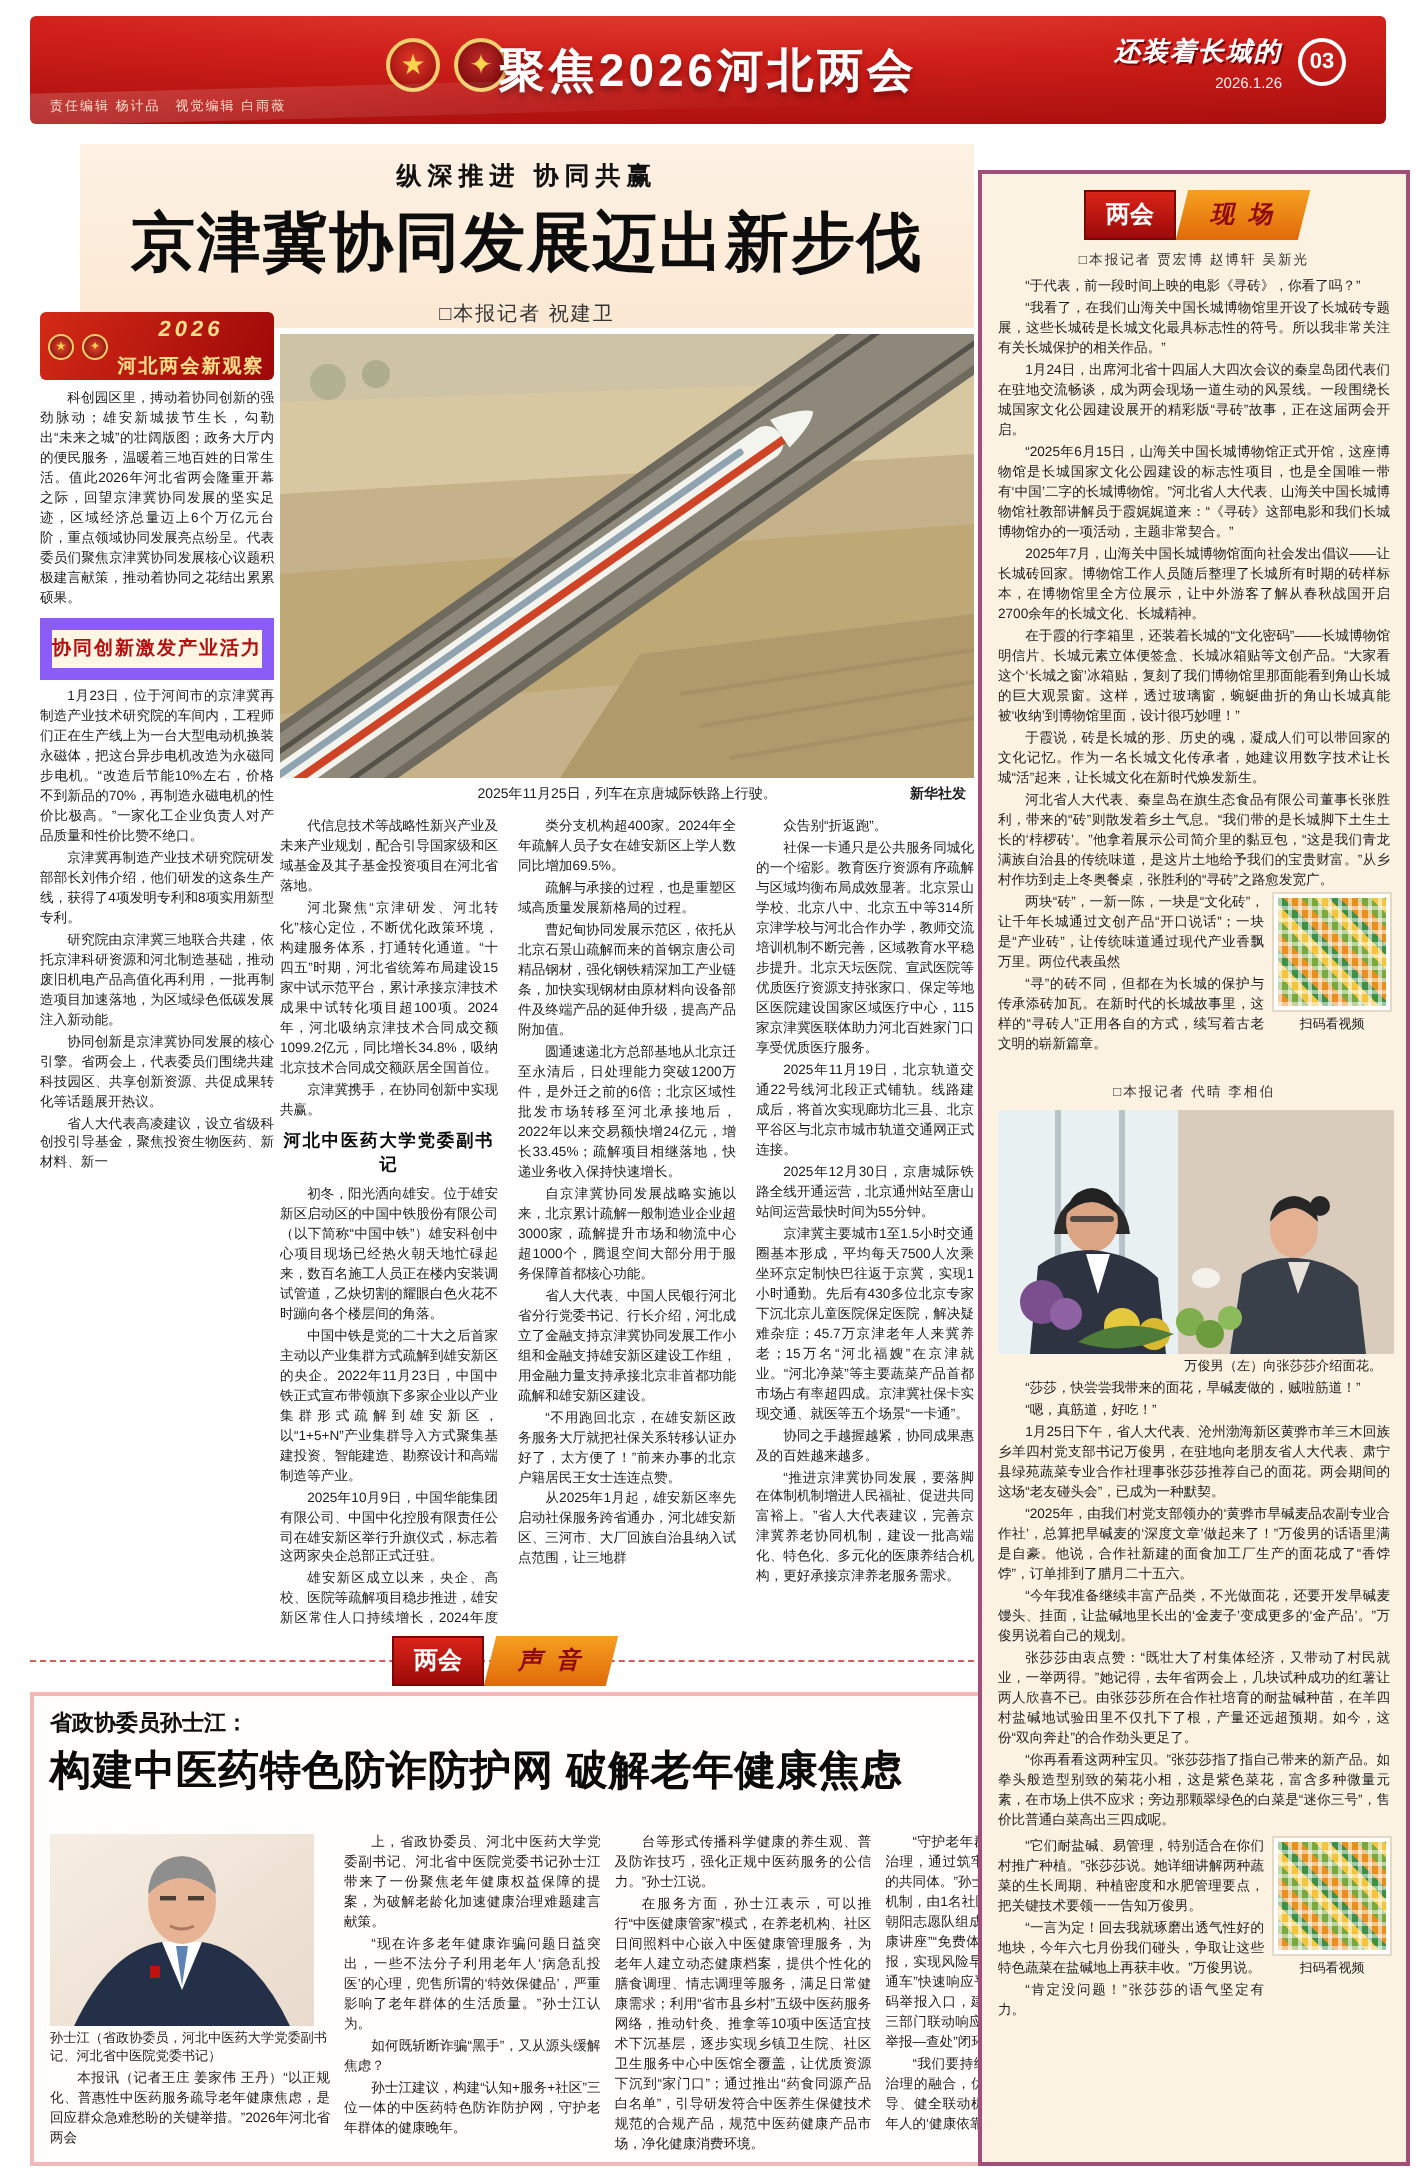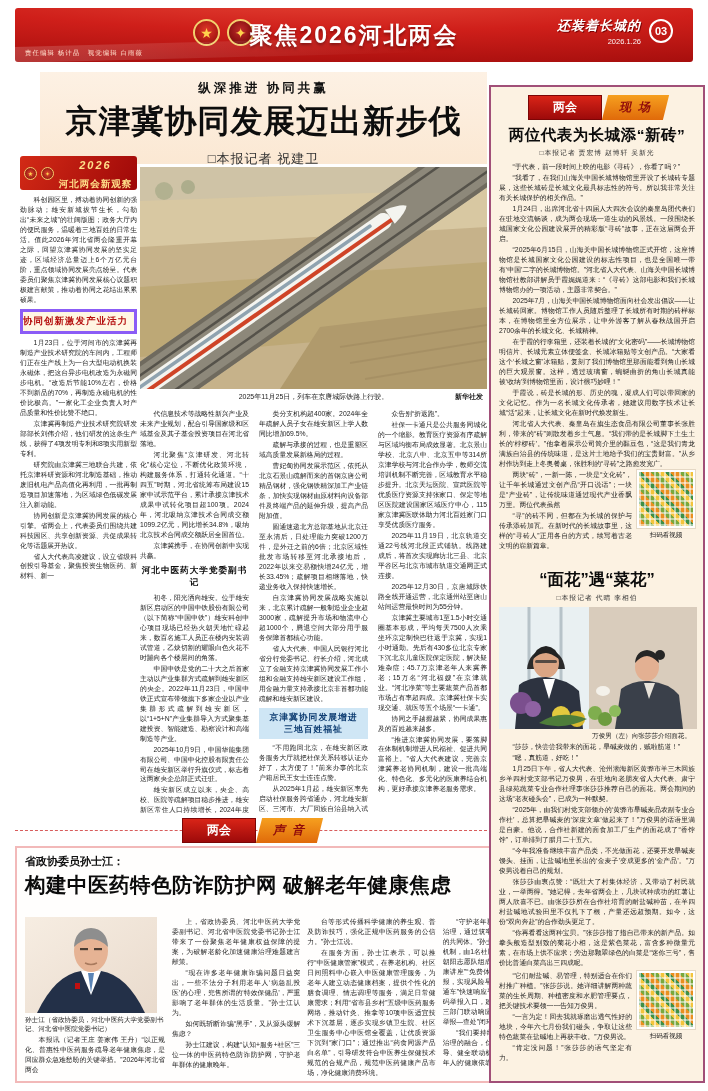--- a/index.html
+++ b/index.html
@@ -25,46 +25,46 @@
   .masthead-date{font-size:7.5px;margin-top:2px;opacity:.95;}
   .page-circle{position:absolute;right:20px;top:11px;width:24px;height:24px;border-radius:50%;
           border:2px solid #ffffff;color:#fff;font-size:11px;font-weight:bold;
           display:flex;align-items:center;justify-content:center;box-sizing:border-box;}
   .editors{position:absolute;left:10px;bottom:4px;color:#ffd9c4;font-size:6.5px;letter-spacing:1px;}
   
   .headline-block{position:absolute;left:40px;top:72px;width:447px;height:92px;
           background:linear-gradient(180deg,#fdf1e4,#fbe8d3);text-align:center;}
   .kicker{font-size:12.5px;font-weight:bold;color:#111;margin-top:8px;letter-spacing:3px;}
   .headline{font-size:32px;font-weight:bold;color:#0d0d0d;letter-spacing:1px;margin-top:3px;font-family:Liberation Serif, serif;}
-  .byline{font-size:13px;color:#333;margin-top:6px;letter-spacing:1px;}
+  .byline{font-size:10px;color:#333;margin-top:6px;letter-spacing:1px;}
   .intro-col{position:absolute;left:20px;top:156px;width:117px;height:648px;overflow:hidden;}
   .badge{height:34px;background:linear-gradient(120deg,#d32a16,#9e0808);border-radius:3px;
          display:flex;align-items:center;padding:0 4px;gap:4px;margin-bottom:5px;}
   .badge .mini{width:11px;height:11px;border-radius:50%;background:radial-gradient(#e04a30,#7e0606);
          border:1px solid #f2cf6e;color:#ffd34d;font-size:6px;display:flex;align-items:center;justify-content:center;flex:none;}
   .badge-text{flex:1;text-align:center;line-height:1.1;}
   .badge-year{color:#ffe08a;font-weight:bold;font-style:italic;font-size:11px;letter-spacing:2px;}
   .badge-label{color:#ffe08a;font-weight:bold;font-size:9.5px;letter-spacing:1px;}
   .para{font-size:6.8px;line-height:1.47;text-align:justify;text-indent:2em;margin:0 0 1px;color:#1c1c1c;}
-  .sec-head-red{border:3px solid #8b5cf6;background:#fff6e3;color:#b50f0f;font-weight:bold;
-         font-size:9.5px;text-align:left;padding:3px 0;margin:4px 0;letter-spacing:1px;}
+  .sec-head-red{border:6px solid #8b5cf6;background:#fff6e3;color:#b50f0f;font-weight:bold;
+         font-size:9.5px;text-align:right;padding:3px 0;margin:4px 0;letter-spacing:1px;}
   .sec-head-bold{font-weight:bold;font-size:8.6px;color:#0c0c0c;text-align:center;margin:4px 0;letter-spacing:1px;}
   .sec-head-blue{background:#cfe6f5;color:#0e3d72;font-weight:bold;font-size:8.8px;text-align:center;
          padding:3px 1px;margin:4px 0;line-height:1.45;letter-spacing:1px;}
   .main-photo{position:absolute;left:140px;top:167px;width:347px;height:222px;overflow:hidden;background:#c8b58d;}
   .caption-row{position:absolute;left:140px;top:392px;width:347px;font-size:7px;color:#222;text-align:center;}
   .caption-row .credit{position:absolute;right:4px;top:0;font-weight:bold;}
   .ucol{position:absolute;top:409px;height:406px;width:109px;overflow:hidden;}
   .ucol1{left:140px;} .ucol2{left:259px;} .ucol3{left:378px;width:109px;}
   
   .voice-banner{position:absolute;left:15px;top:818px;width:472px;height:26px;}
   .dotline{position:absolute;left:0;right:0;top:12px;border-top:1px dashed #d85c5c;}
   .tags{position:absolute;left:50%;transform:translateX(-50%);top:0;display:flex;align-items:stretch;}
   .tag-red{background:linear-gradient(180deg,#d92417,#9d0a0a);color:#fff;font-weight:bold;font-size:12px;
-         padding:3px 24px;border:1px solid #7c0606;display:flex;align-items:center;}
+         padding:3px 10px;border:1px solid #7c0606;display:flex;align-items:center;}
   .tag-script{background:linear-gradient(180deg,#f6a01f,#e06a0a);transform:skewX(-14deg);margin-left:3px;
          padding:3px 14px;display:flex;align-items:center;}
   .tag-script span{transform:skewX(14deg);color:#8f0b0b;font-weight:bold;font-style:italic;font-size:12px;
          font-family:"Liberation Serif","DejaVu Serif",serif;letter-spacing:2px;}
   .voice-box{position:absolute;left:15px;top:846px;width:566px;height:237px;border:2px solid #f2b9b9;
          box-sizing:border-box;background:#fffefd;padding:5px 8px;overflow:hidden;}
   .voice-kicker{font-size:11px;font-weight:bold;color:#111;margin:1px 0 2px;}
   .voice-headline{font-size:20.5px;font-weight:bold;color:#0b0b0b;letter-spacing:.5px;margin-bottom:18px;}
   .voice-row{display:flex;gap:7px;height:172px;overflow:hidden;}
   .vcol0{width:140px;flex:none;}
@@ -194,24 +194,20 @@
   </div>
   <div class="ucol ucol2">
     <div class="plist">
         <p class="para">类分支机构超400家。2024年全年疏解人员子女在雄安新区上学人数同比增加69.5%。</p>
         <p class="para">疏解与承接的过程，也是重塑区域高质量发展新格局的过程。</p>
         <p class="para">曹妃甸协同发展示范区，依托从北京石景山疏解而来的首钢京唐公司精品钢材，强化钢铁精深加工产业链条，加快实现钢材由原材料向设备部件及终端产品的延伸升级，提高产品附加值。</p>
         <p class="para">圆通速递北方总部基地从北京迁至永清后，日处理能力突破1200万件，是外迁之前的6倍；北京区域性批发市场转移至河北承接地后，2022年以来交易额快增24亿元，增长33.45%；疏解项目相继落地，快递业务收入保持快速增长。</p>
         <p class="para">自京津冀协同发展战略实施以来，北京累计疏解一般制造业企业超3000家，疏解提升市场和物流中心超1000个，腾退空间大部分用于服务保障首都核心功能。</p>
         <p class="para">省人大代表、中国人民银行河北省分行党委书记、行长介绍，河北成立了金融支持京津冀协同发展工作小组和金融支持雄安新区建设工作组，用金融力量支持承接北京非首都功能疏解和雄安新区建设。</p>
       </div>
-    <div class="sec-head-blue">
-      <span>京津冀协同发展增进</span><br>
-      <span>三地百姓福祉</span>
-    </div>
     <div class="plist">
         <p class="para">“不用跑回北京，在雄安新区政务服务大厅就把社保关系转移认证办好了，太方便了！”前来办事的北京户籍居民王女士连连点赞。</p>
         <p class="para">从2025年1月起，雄安新区率先启动社保服务跨省通办，河北雄安新区、三河市、大厂回族自治县纳入试点范围，让三地群</p>
       </div>
   </div>
   <div class="ucol ucol3">
     <div class="plist">
         <p class="para">众告别“折返跑”。</p>
         <p class="para">社保一卡通只是公共服务同城化的一个缩影。教育医疗资源有序疏解与区域均衡布局成效显著。北京景山学校、北京八中、北京五中等314所京津学校与河北合作办学，教师交流培训机制不断完善，区域教育水平稳步提升。北京天坛医院、宣武医院等优质医疗资源支持张家口、保定等地区医院建设国家区域医疗中心，115家京津冀医联体助力河北百姓家门口享受优质医疗服务。</p>
         <p class="para">2025年11月19日，北京轨道交通22号线河北段正式铺轨。线路建成后，将首次实现廊坊北三县、北京平谷区与北京市城市轨道交通网正式连接。</p>
@@ -279,21 +275,20 @@
   </div>
 
   <div class="sidebar">
     <div class="sb-tags">
       <div class="tag-red">两会</div>
       <div class="tag-script">
           <span>现 场</span>
         </div>
     </div>
 
-    <div class="sb-h1">两位代表为长城添“新砖”</div>
     <div class="sb-byline">□本报记者 贾宏博 赵博轩 吴新光</div>
     <div class="sb-paras sb1-a">
         <p class="para">“于代表，前一段时间上映的电影《寻砖》，你看了吗？”</p>
         <p class="para">“我看了，在我们山海关中国长城博物馆里开设了长城砖专题展，这些长城砖是长城文化最具标志性的符号。所以我非常关注有关长城保护的相关作品。”</p>
         <p class="para">1月24日，出席河北省十四届人大四次会议的秦皇岛团代表们在驻地交流畅谈，成为两会现场一道生动的风景线。一段围绕长城国家文化公园建设展开的精彩版“寻砖”故事，正在这届两会开启。</p>
         <p class="para">“2025年6月15日，山海关中国长城博物馆正式开馆，这座博物馆是长城国家文化公园建设的标志性项目，也是全国唯一带有‘中国’二字的长城博物馆。”河北省人大代表、山海关中国长城博物馆社教部讲解员于霞娓娓道来：“《寻砖》这部电影和我们长城博物馆办的一项活动，主题非常契合。”</p>
         <p class="para">2025年7月，山海关中国长城博物馆面向社会发出倡议——让长城砖回家。博物馆工作人员随后整理了长城所有时期的砖样标本，在博物馆里全方位展示，让中外游客了解从春秋战国开启2700余年的长城文化、长城精神。</p>
         <p class="para">在于霞的行李箱里，还装着长城的“文化密码”——长城博物馆明信片、长城元素立体便签盒、长城冰箱贴等文创产品。“大家看这个‘长城之窗’冰箱贴，复刻了我们博物馆里那面能看到角山长城的巨大观景窗。这样，透过玻璃窗，蜿蜒曲折的角山长城真能被‘收纳’到博物馆里面，设计很巧妙哩！”</p>
         <p class="para">于霞说，砖是长城的形、历史的魂，凝成人们可以带回家的文化记忆。作为一名长城文化传承者，她建议用数字技术让长城“活”起来，让长城文化在新时代焕发新生。</p>
         <p class="para">河北省人大代表、秦皇岛在旗生态食品有限公司董事长张胜利，带来的“砖”则散发着乡土气息。“我们带的是长城脚下土生土长的‘桲椤砖’。”他拿着展示公司简介里的黏豆包，“这是我们青龙满族自治县的传统味道，是这片土地给予我们的宝贵财富。”从乡村作坊到走上冬奥餐桌，张胜利的“寻砖”之路愈发宽广。</p>
@@ -302,21 +297,20 @@
       <div class="qr-text">
           <p class="para">两块“砖”，一新一陈，一块是“文化砖”，让千年长城通过文创产品“开口说话”；一块是“产业砖”，让传统味道通过现代产业香飘万里。两位代表虽然</p>
           <p class="para">“寻”的砖不同，但都在为长城的保护与传承添砖加瓦。在新时代的长城故事里，这样的“寻砖人”正用各自的方式，续写着古老文明的崭新篇章。</p>
         </div>
       <div class="qr-col">
         <div class="qr"></div>
         <div class="qr-cap">扫码看视频</div>
       </div>
     </div>
 
-    <div class="sb-h2">“面花”遇“菜花”</div>
     <div class="sb-byline">□本报记者 代晴 李相伯</div>
     <div class="sb-photo">
       <svg width="198" height="122" xmlns="http://www.w3.org/2000/svg">
         <rect width="198" height="122" fill="#dde6ea"></rect>
         <rect x="0" y="0" width="90" height="122" fill="#e9f0f2"></rect>
         <g stroke="#b7c3c9" stroke-width="3">
             <line x1="30" y1="0" x2="30" y2="122"></line>
             <line x1="62" y1="0" x2="62" y2="122"></line>
           </g>
         <rect x="90" y="0" width="108" height="122" fill="#d9ccbc"></rect>

